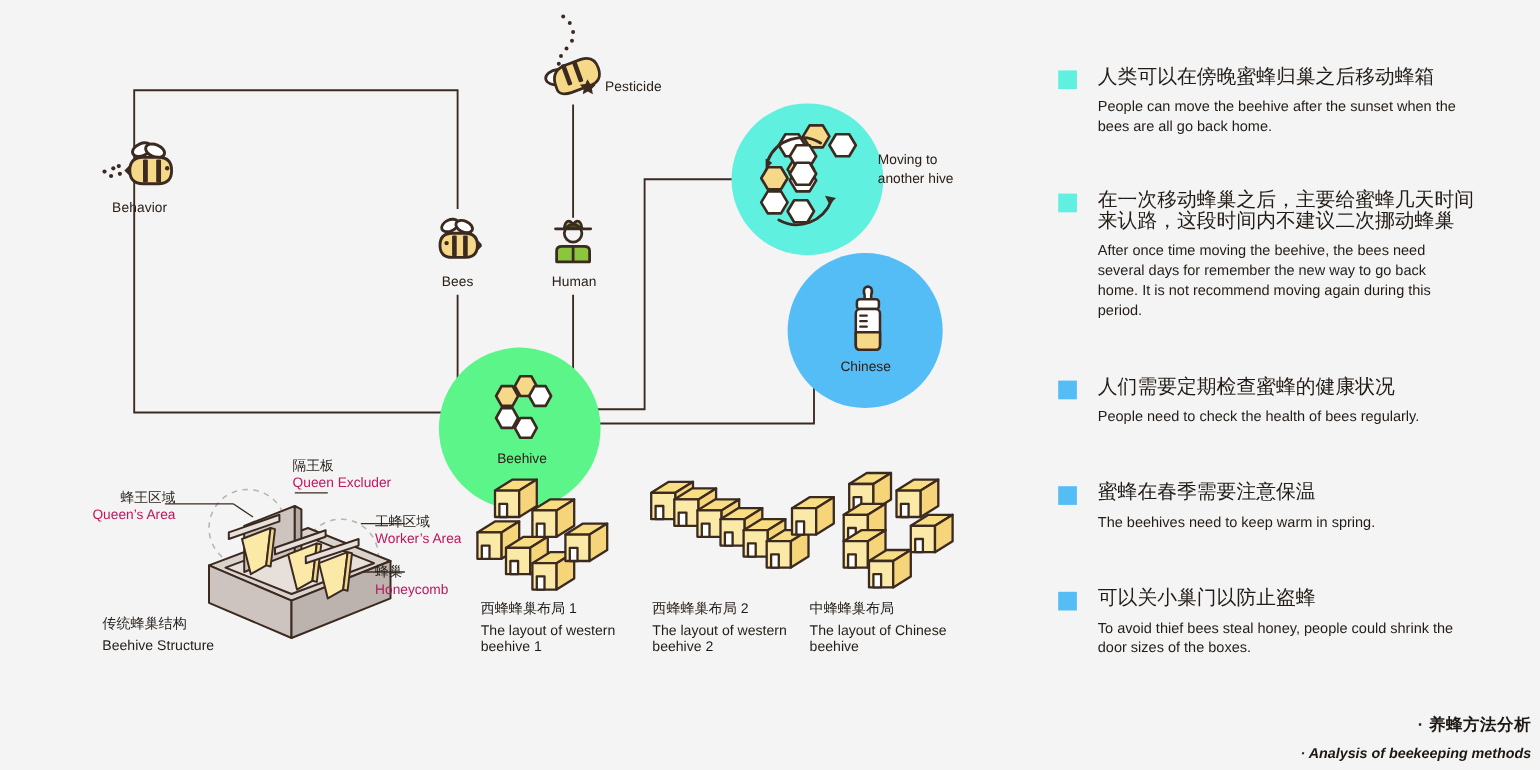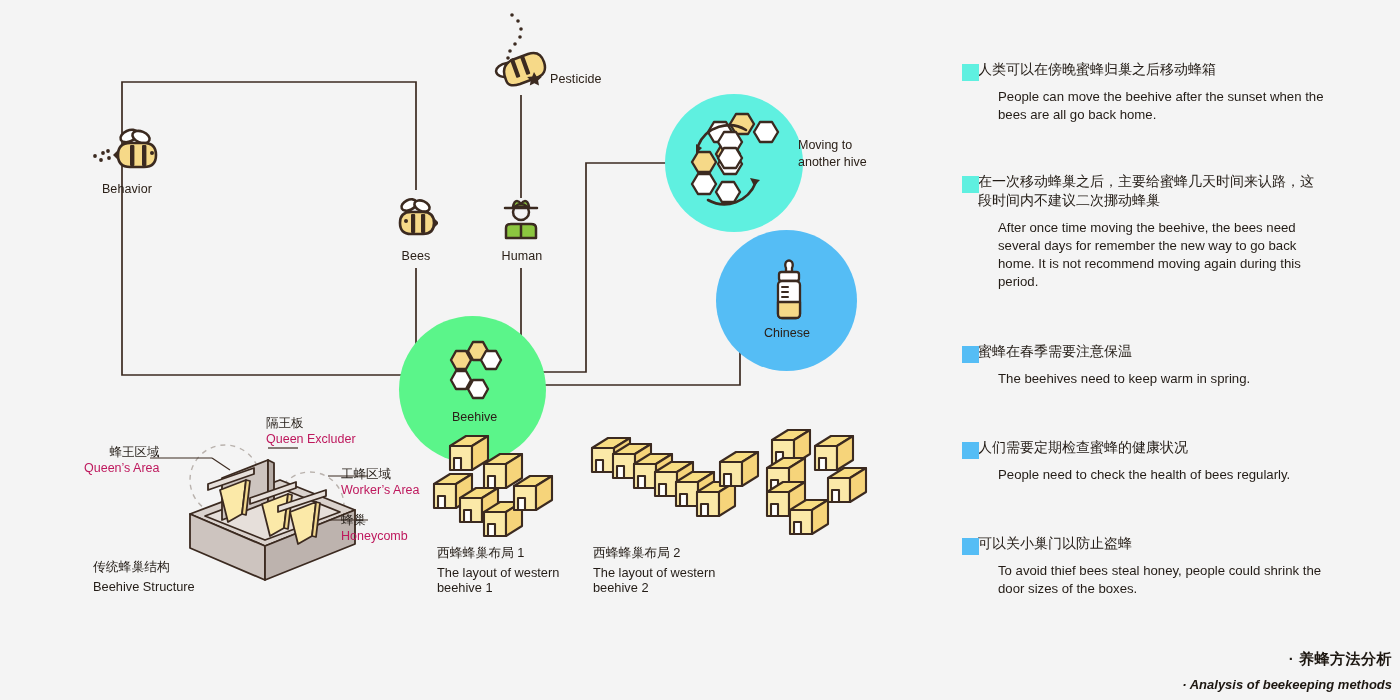--- a/index.html
+++ b/index.html
@@ -33,21 +33,21 @@
     position:absolute;font-size:12.5px;color:#2b2018;white-space:nowrap;
   }
 
   
   #legend{position:absolute;left:962px;top:60px;width:420px;}
   .legend-item{position:relative;margin-bottom:0;}
   .legend-sw{
     position:absolute;left:0;top:4px;width:17px;height:17px;
   }
   .legend-cn{
-    margin-left:16px;font-size:14px;line-height:19px;color:#231c16;
+    margin-left:36px;font-size:18px;line-height:19px;color:#231c16;
     font-family:"Liberation Sans","DejaVu Sans",sans-serif;
   }
   .legend-en{
     margin-left:36px;margin-top:9px;font-size:13.2px;line-height:18px;color:#231c16;
     font-family:"Liberation Sans","DejaVu Sans",sans-serif;
   }
 
   
   #title-block{position:absolute;right:8px;bottom:8px;text-align:right;}
   .title-cn{font-size:15px;font-weight:bold;color:#1d1711;letter-spacing:.5px;}
@@ -403,45 +403,49 @@
         <rect x="4" y="22" width="7" height="12" fill="#ffffff"></rect>
       </g>
       <g transform="translate(78,76)">
         <polygon points="0,10 16,0 38,0 22,10" fill="#f8dd82"></polygon>
         <polygon points="0,10 22,10 22,34 0,34" fill="#fbe9a8"></polygon>
         <polygon points="22,10 38,0 38,24 22,34" fill="#f6d47a"></polygon>
         <rect x="4" y="22" width="7" height="12" fill="#ffffff"></rect>
       </g>
     </g>
   </svg>
+  <div class="cap" style="left:736px;top:544px;width:150px;">
+    <div class="cap-cn">中蜂蜂巢布局</div>
+    <div class="cap-en">The layout of Chinese beehive</div>
+  </div>
 
   <div id="legend">
 
     <div class="legend-item" style="height:112px;">
       <div class="legend-sw" style="background:#5ff0e0;"></div>
       <div class="legend-cn">人类可以在傍晚蜜蜂归巢之后移动蜂箱</div>
       <div class="legend-en" style="max-width:330px;">People can move the beehive after the sunset when the bees are all go back home.</div>
     </div>
 
     <div class="legend-item" style="height:170px;">
       <div class="legend-sw" style="background:#5ff0e0;"></div>
       <div class="legend-cn" style="max-width:348px;">在一次移动蜂巢之后，主要给蜜蜂几天时间来认路，这段时间内不建议二次挪动蜂巢</div>
       <div class="legend-en" style="max-width:330px;">After once time moving the beehive, the bees need several days for remember the new way to go back home. It is not recommend moving again during this period.</div>
     </div>
 
     <div class="legend-item" style="height:96px;">
       <div class="legend-sw" style="background:#55bdf5;"></div>
+      <div class="legend-cn">人们需要定期检查蜜蜂的健康状况</div>
+      <div class="legend-en" style="max-width:340px;">People need to check the health of bees regularly.</div>
+    </div>
+
+    <div class="legend-item" style="height:96px;">
+      <div class="legend-sw" style="background:#55bdf5;"></div>
       <div class="legend-cn">蜜蜂在春季需要注意保温</div>
       <div class="legend-en" style="max-width:340px;">The beehives need to keep warm in spring.</div>
-    </div>
-
-    <div class="legend-item" style="height:96px;">
-      <div class="legend-sw" style="background:#55bdf5;"></div>
-      <div class="legend-cn">人们需要定期检查蜜蜂的健康状况</div>
-      <div class="legend-en" style="max-width:340px;">People need to check the health of bees regularly.</div>
     </div>
 
     <div class="legend-item" style="height:96px;">
       <div class="legend-sw" style="background:#55bdf5;"></div>
       <div class="legend-cn">可以关小巢门以防止盗蜂</div>
       <div class="legend-en" style="max-width:330px;">To avoid thief bees steal honey, people could shrink the door sizes of the boxes.</div>
     </div>
 
   </div>
 

